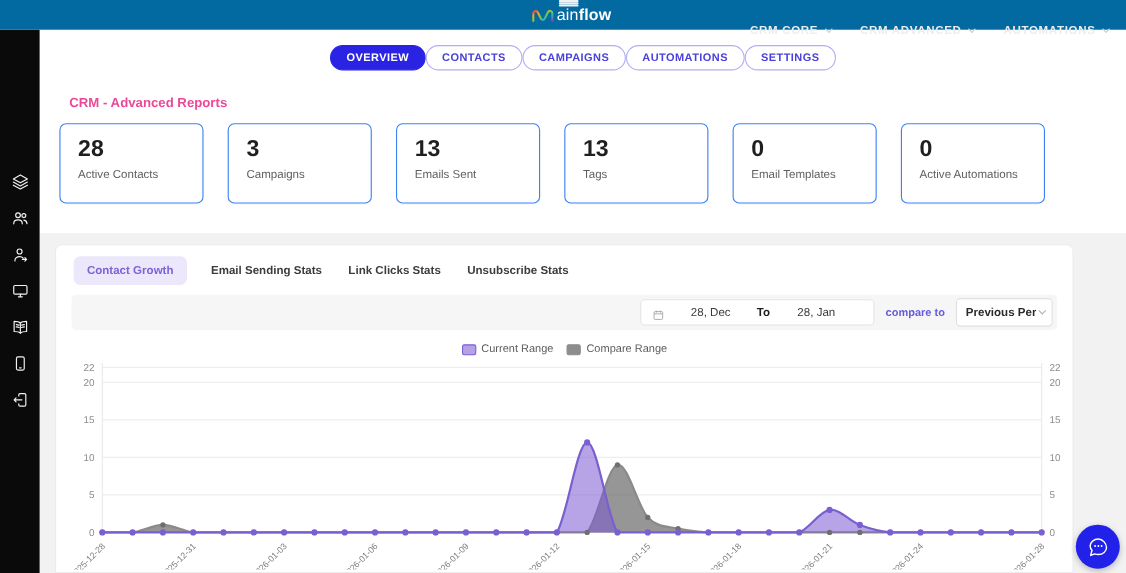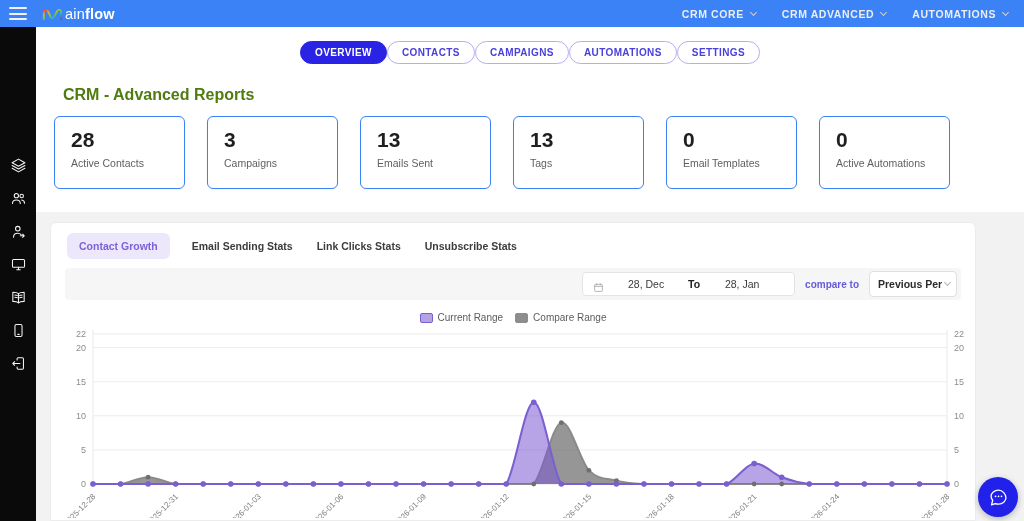--- a/index.html
+++ b/index.html
@@ -1,21 +1,21 @@
 <!DOCTYPE html>
 <html><head>
 <meta charset="utf-8">
 <style>
   * { box-sizing: border-box; margin: 0; padding: 0; }
   html,body { width:1024px; height:521px; overflow:hidden;
     font-family:"Liberation Sans", sans-serif; background:#f2f2f3; }
 
   
   .topbar { position:absolute; left:0; top:0; width:1024px; height:27px;
-    background:#3b82f6; display:flex; align-items:center; z-index:30; }
+    background:#0369a1; display:flex; align-items:center; z-index:30;flex-direction:column; }
   .hamburger { width:18px; height:13px; margin-left:9px; display:flex;
     flex-direction:column; justify-content:space-between; cursor:pointer; }
   .hamburger span { display:block; height:2px; background:#f2f2f2; border-radius:1px; }
   .brand { display:flex; align-items:center; margin-left:15px; }
   .brand svg { margin-right:2px; }
   .brand-text { color:#fff; font-size:14.5px; letter-spacing:.2px; }
   .brand-text b { font-weight:700; }
   .topnav { margin-left:auto; display:flex; align-items:center; gap:26px; padding-right:16px; }
   .topmenu { display:flex; align-items:center; color:#ededed; font-size:10.5px;
     font-weight:600; letter-spacing:.6px; cursor:pointer; }
@@ -32,21 +32,21 @@
     stroke-width:1.5; stroke-linecap:round; stroke-linejoin:round; }
 
   
   .main { position:absolute; left:36px; top:27px; width:988px; height:494px; }
   .white-band { background:#fff; height:185px; }
   .pills { display:flex; justify-content:center; padding-top:14px; }
   .pill { height:23px; padding:0 14px; border-radius:12px; font-size:10px;
     font-weight:700; letter-spacing:.4px; display:flex; align-items:center;
     background:#fff; border:1px solid #b3aef2; color:#4b40d9; cursor:pointer; }
   .pill.active { background:#2a23e4; border-color:#2a23e4; color:#fff; }
-  .page-title { margin:22px 0 0 27px; font-size:16px; font-weight:700; color:#4d7c0f; }
+  .page-title { margin:22px 0 0 27px; font-size:12px; font-weight:700; color:#ec4899; }
   .stats { display:flex; gap:22px; margin:12px 0 0 18px; }
   .scard { width:131px; height:73px; background:#fff; border:1px solid #3b82f6;
     border-radius:6px; padding:11px 16px; box-shadow:0 1px 2px rgba(0,0,0,.03); }
   .scard .num { font-size:21px; font-weight:700; color:#1f1f1f; }
   .scard .lbl { font-size:10.5px; color:#5f5f5f; margin-top:5px; white-space:nowrap; }
 
   .gray-zone { background:#f2f2f3; height:309px; padding:10px 0 0 14px; }
   .card { width:926px; height:299px; background:#fff; border:1px solid #ececec;
     border-radius:6px 6px 0 0; overflow:hidden; }
 

